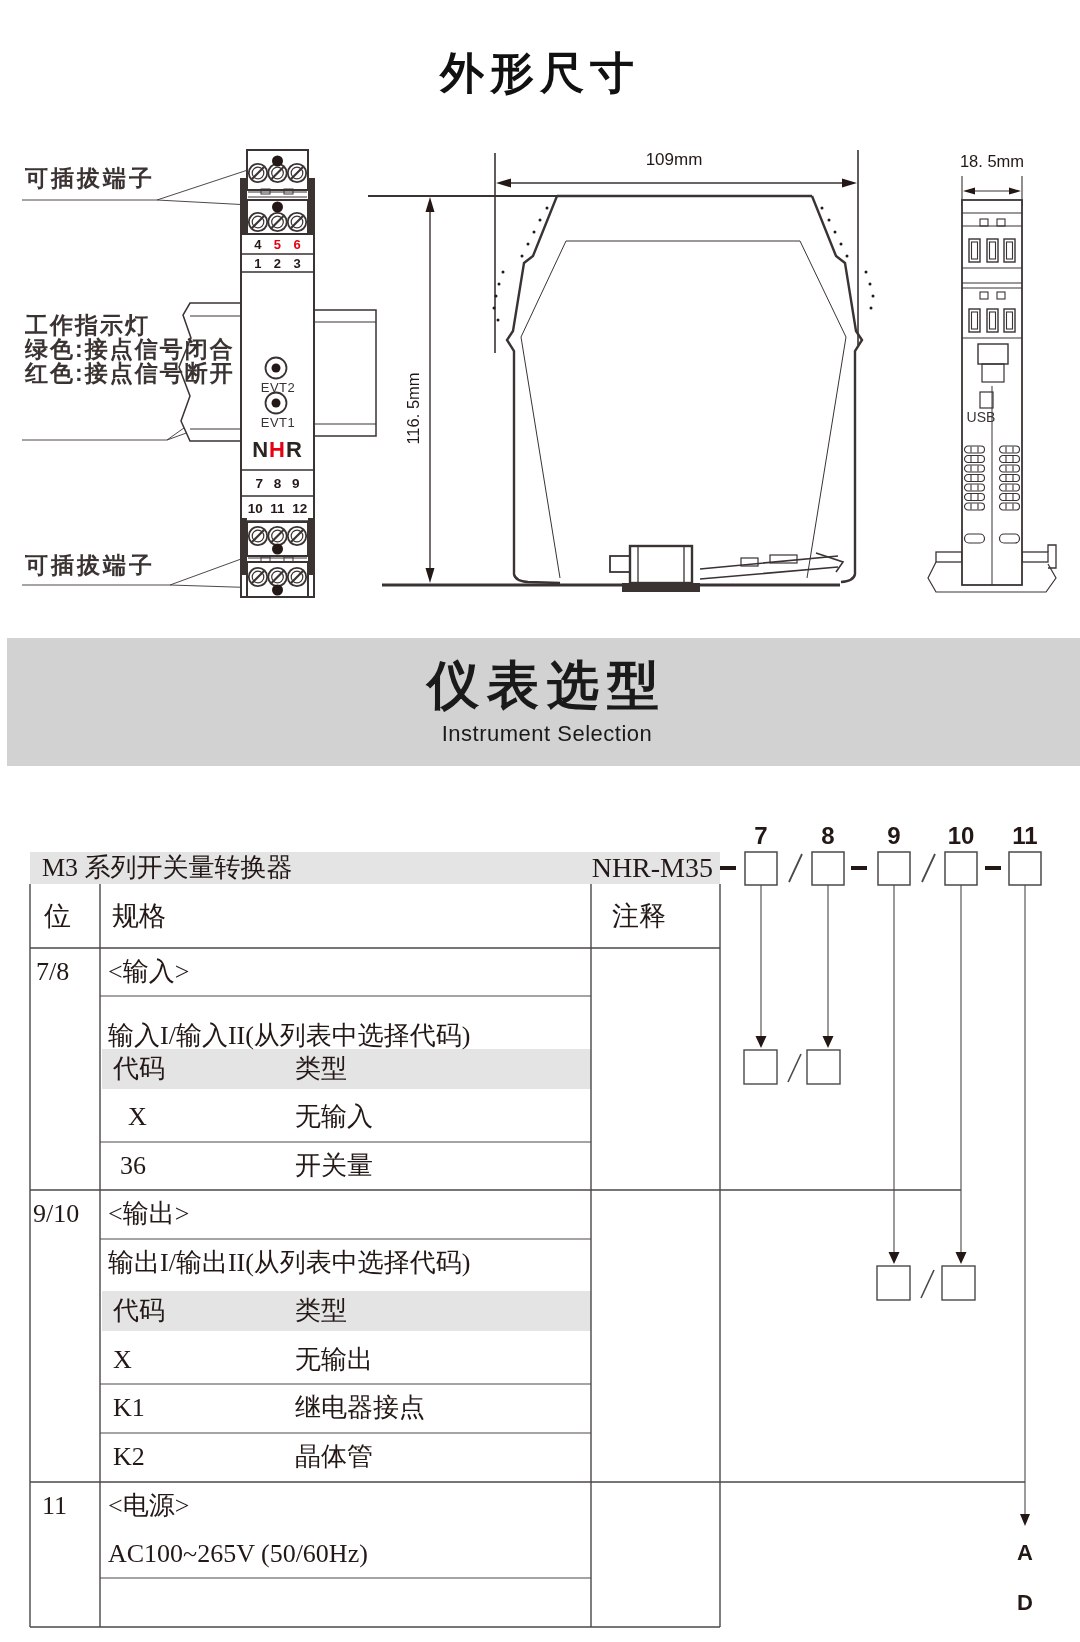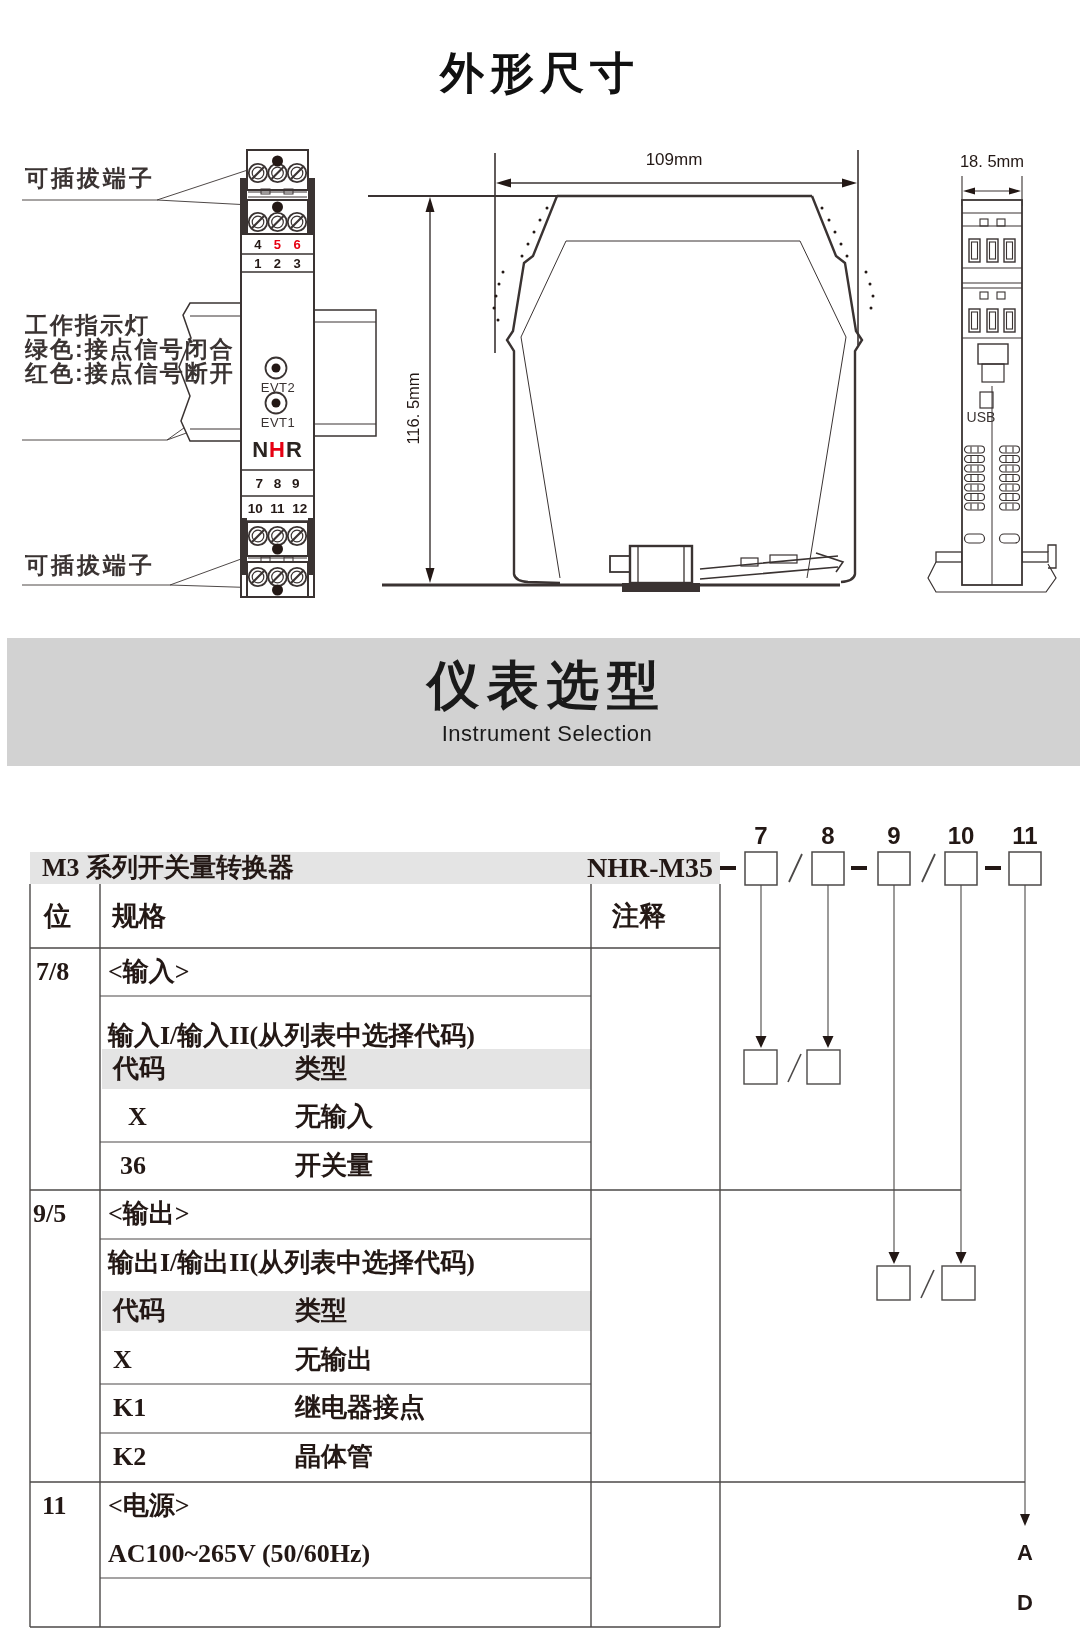--- a/index.html
+++ b/index.html
@@ -3,21 +3,21 @@
 <meta charset="utf-8">
 <style>
   * { margin:0; padding:0; box-sizing:border-box; }
   html,body { background:#ffffff; }
   #page {
     position:relative; width:1080px; height:1642px; background:#fff;
     font-family:"Liberation Sans","DejaVu Sans",sans-serif; overflow:hidden;padding-left:28px;
   }
   #gfx { position:absolute; left:0; top:0; width:1080px; height:1642px; }
   .t { position:absolute; color:#231815; white-space:nowrap; }
-  .serif { font-family:"Liberation Serif","DejaVu Serif",serif; font-weight:bold; }
+  .serif { font-family:"Liberation Serif","DejaVu Serif",serif; font-weight:normal; }
   .ctr { text-align:center; }
   .page-title { left:0; right:0; top:44px; text-align:center; font-size:44px; font-weight:bold; letter-spacing:6px; color:#111; }
   .lbl { font-size:23px; font-weight:bold; letter-spacing:3px; color:#3a3332; }
   .dim { font-size:17px; color:#231815; }
   .tnum { font-weight:bold; font-size:13px; color:#231815; display:flex; justify-content:space-around; align-items:center; }
   .red { color:#e60012; }
   .evt { font-size:13px; letter-spacing:0.5px; color:#3a3332; text-align:center; }
   .brand { font-size:22px; font-weight:bold; letter-spacing:1px; text-align:center; color:#2b2420; }
   .banner { position:absolute; left:7px; top:638px; width:1080px; height:128px; background:#d2d2d2; text-align:center; color:#1a1a1a; }
   .banner-title { font-size:52px; font-weight:bold; letter-spacing:8px; margin-top:13px; }
@@ -322,21 +322,21 @@
   <div class="t digit" style="left:808px; top:822px;">8</div>
   <div class="t digit" style="left:874px; top:822px;">9</div>
   <div class="t digit" style="left:941px; top:822px;">10</div>
   <div class="t digit" style="left:1005px; top:822px;">11</div>
 
   <div class="t serif hdr" style="left:44px; top:884px;">位</div>
   <div class="t serif hdr" style="left:112px; top:884px;">规格</div>
   <div class="t serif hdr" style="left:612px; top:884px;">注释</div>
 
   <div class="t serif cell" style="left:36px; top:948px;">7/8</div>
-  <div class="t serif cell" style="left:33px; top:1190px;">9/5</div>
+  <div class="t serif cell" style="left:33px; top:1190px;">9/10</div>
   <div class="t serif cell" style="left:42px; top:1482px;">11</div>
 
   <div class="t serif cell" style="left:108px; top:948px;">&lt;输入&gt;</div>
   <div class="t serif cell" style="left:108px; top:996px;margin-top:16px;">输入I/输入II(从列表中选择代码)</div>
   <div class="t serif cell" style="left:113px; top:1045px;">代码</div>
   <div class="t serif cell" style="left:295px; top:1045px;">类型</div>
   <div class="t serif cell" style="left:128px; top:1093px;">X</div>
   <div class="t serif cell" style="left:295px; top:1093px;">无输入</div>
   <div class="t serif cell" style="left:120px; top:1142px;">36</div>
   <div class="t serif cell" style="left:295px; top:1142px;">开关量</div>

